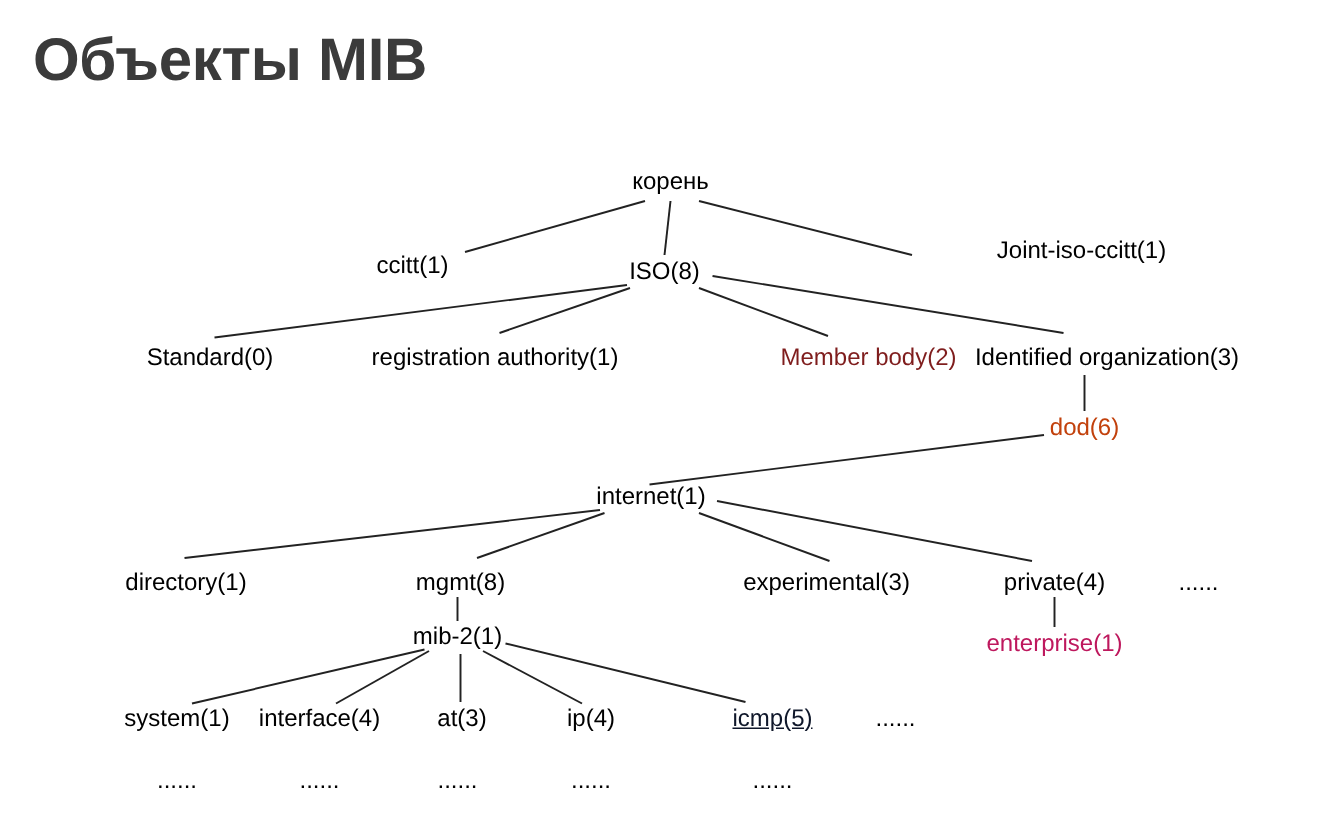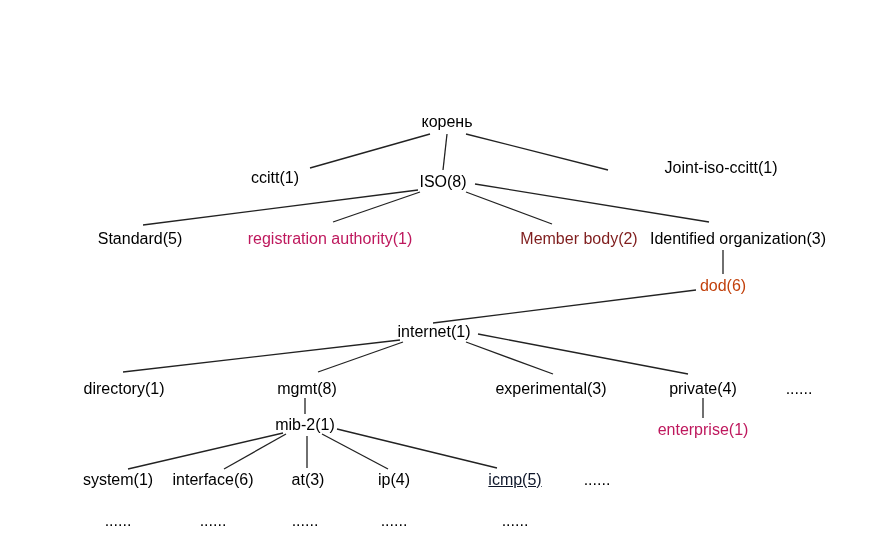--- a/index.html
+++ b/index.html
@@ -58,20 +58,21 @@
   .node.ellipsis {
     letter-spacing: 0px;
     font-size: 16px;
   }
 </style>
 </head>
 <body>
 
 <div id="slide">
 
+  <div id="page-title">Объекты MIB</div>
 
   <div id="diagram">
 
     <svg class="tree-lines" viewBox="0 0 886 554" preserveAspectRatio="none" id="edges-svg">
         <line x1="430" y1="134" x2="310" y2="168" stroke="#222222" stroke-width="1.3"></line>
         <line x1="447" y1="134" x2="443" y2="170" stroke="#222222" stroke-width="1.3"></line>
         <line x1="466" y1="134" x2="608" y2="170" stroke="#222222" stroke-width="1.3"></line>
         <line x1="418" y1="190" x2="143" y2="225" stroke="#222222" stroke-width="1.3"></line>
         <line x1="420" y1="192" x2="333" y2="222" stroke="#222222" stroke-width="1.3"></line>
         <line x1="466" y1="192" x2="552" y2="224" stroke="#222222" stroke-width="1.3"></line>
@@ -89,35 +90,35 @@
         <line x1="307" y1="436" x2="307" y2="468" stroke="#222222" stroke-width="1.3"></line>
         <line x1="322" y1="434" x2="388" y2="469" stroke="#222222" stroke-width="1.3"></line>
         <line x1="337" y1="429" x2="497" y2="468" stroke="#222222" stroke-width="1.3"></line>
       </svg>
 
     <div id="nodes-layer">
         <div class="node" style="left: 447px; top: 122px; color: rgb(0, 0, 0);">корень</div>
         <div class="node" style="left: 275px; top: 178px; color: rgb(0, 0, 0);">ccitt(1)</div>
         <div class="node" style="left: 443px; top: 182px; color: rgb(0, 0, 0);">ISO(8)</div>
         <div class="node" style="left: 679px; top: 168px; color: rgb(0, 0, 0); margin-left: 42px;">Joint-iso-ccitt(1)</div>
-        <div class="node" style="left: 140px; top: 239px; color: rgb(0, 0, 0);">Standard(5)</div>
-        <div class="node" style="left: 330px; top: 239px; color: #be185d;">registration authority(1)</div>
+        <div class="node" style="left: 140px; top: 239px; color: rgb(0, 0, 0);">Standard(0)</div>
+        <div class="node" style="left: 330px; top: 239px; color: #000000;">registration authority(1)</div>
         <div class="node" style="left: 579px; top: 239px; color: #7f1d1d;">Member body(2)</div>
         <div class="node" style="left: 738px; top: 239px; color: rgb(0, 0, 0);">Identified organization(3)</div>
         <div class="node" style="left: 723px; top: 286px; color: #c2410c;">dod(6)</div>
         <div class="node" style="left: 434px; top: 332px; color: rgb(0, 0, 0);">internet(1)</div>
         <div class="node" style="left: 124px; top: 389px; color: rgb(0, 0, 0);">directory(1)</div>
         <div class="node" style="left: 307px; top: 389px; color: rgb(0, 0, 0);">mgmt(8)</div>
         <div class="node" style="left: 551px; top: 389px; color: rgb(0, 0, 0);">experimental(3)</div>
         <div class="node" style="left: 703px; top: 389px; color: rgb(0, 0, 0);">private(4)</div>
         <div class="node ellipsis" style="left: 799px; top: 389px; color: rgb(0, 0, 0);">......</div>
         <div class="node" style="left: 305px; top: 425px; color: rgb(0, 0, 0);">mib-2(1)</div>
         <div class="node" style="left: 703px; top: 430px; color: #be185d;">enterprise(1)</div>
         <div class="node" style="left: 118px; top: 480px; color: rgb(0, 0, 0);">system(1)</div>
-        <div class="node" style="left: 213px; top: 480px; color: rgb(0, 0, 0);">interface(6)</div>
+        <div class="node" style="left: 213px; top: 480px; color: rgb(0, 0, 0);">interface(4)</div>
         <div class="node" style="left: 308px; top: 480px; color: rgb(0, 0, 0);">at(3)</div>
         <div class="node" style="left: 394px; top: 480px; color: rgb(0, 0, 0);">ip(4)</div>
         <div class="node" style="left: 515px; top: 480px; color: #0f172a; text-decoration: underline;">icmp(5)</div>
         <div class="node ellipsis" style="left: 597px; top: 480px; color: rgb(0, 0, 0);">......</div>
         <div class="node ellipsis" style="left: 118px; top: 521px; color: rgb(0, 0, 0);">......</div>
         <div class="node ellipsis" style="left: 213px; top: 521px; color: rgb(0, 0, 0);">......</div>
         <div class="node ellipsis" style="left: 305px; top: 521px; color: rgb(0, 0, 0);">......</div>
         <div class="node ellipsis" style="left: 394px; top: 521px; color: rgb(0, 0, 0);">......</div>
         <div class="node ellipsis" style="left: 515px; top: 521px; color: rgb(0, 0, 0);">......</div>
       </div>

